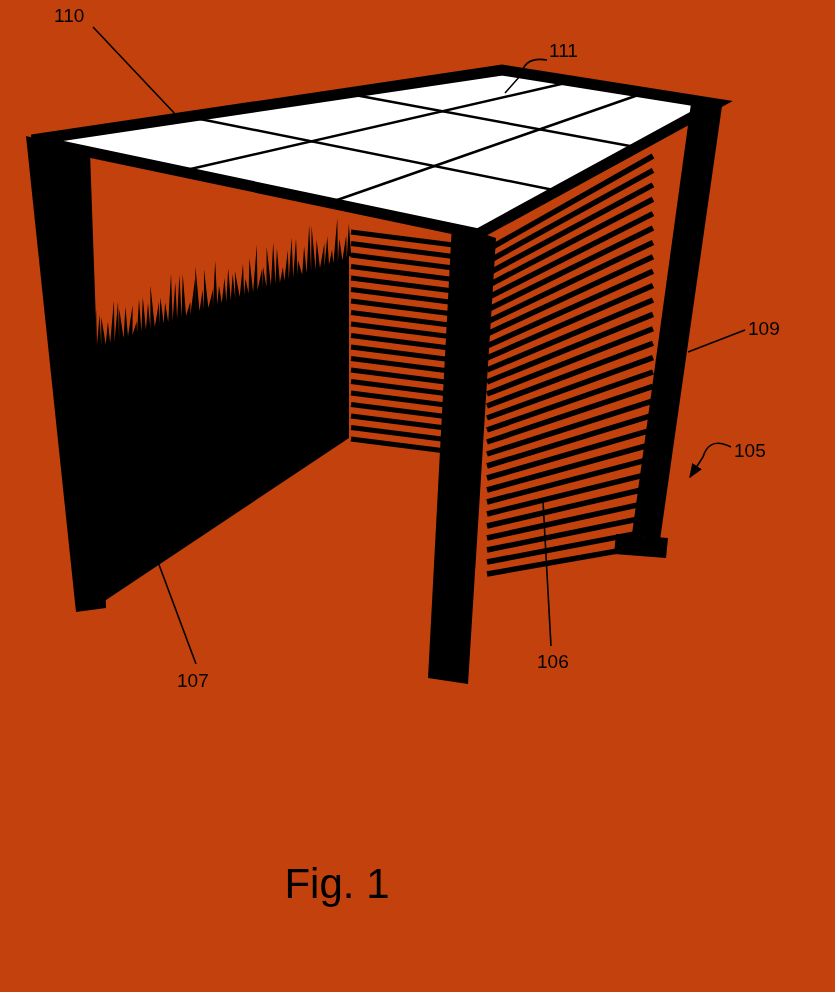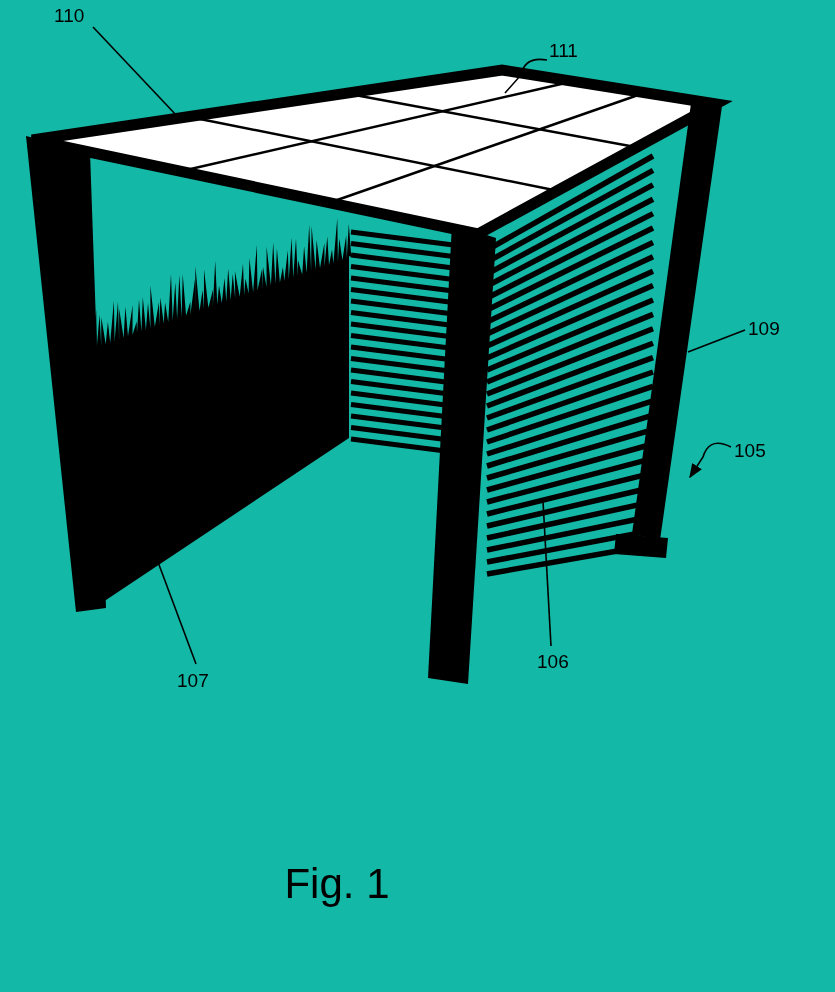--- a/index.html
+++ b/index.html
@@ -1,17 +1,17 @@
 <!DOCTYPE html>
 <html><head>
 <meta charset="utf-8">
 <style>
   html, body { margin: 0; padding: 0; }
   body { background: #ffffff; font-family: "Liberation Sans", sans-serif; }
-  .stage { position: relative; width: 835px; height: 992px; background: #14b8a6; overflow: hidden; text-align: right; }
+  .stage { position: relative; width: 835px; height: 992px; background: #c2410c; overflow: hidden; text-align: right; }
   .ref text { font-family: "Liberation Sans", sans-serif; font-size: 19px; fill: #000; }
   .caption { font-family: "Liberation Sans", sans-serif; font-size: 42px; fill: #000; }
 </style>
 </head>
 <body style="background: rgb(255, 255, 255);">
 
 <div class="stage">
   <svg width="835" height="992" viewBox="0 0 835 992" xmlns="http://www.w3.org/2000/svg">
     <defs>
       <marker id="arrowhead" viewBox="0 0 10 8" refX="9" refY="4" markerWidth="9" markerHeight="7.2" orient="auto">

